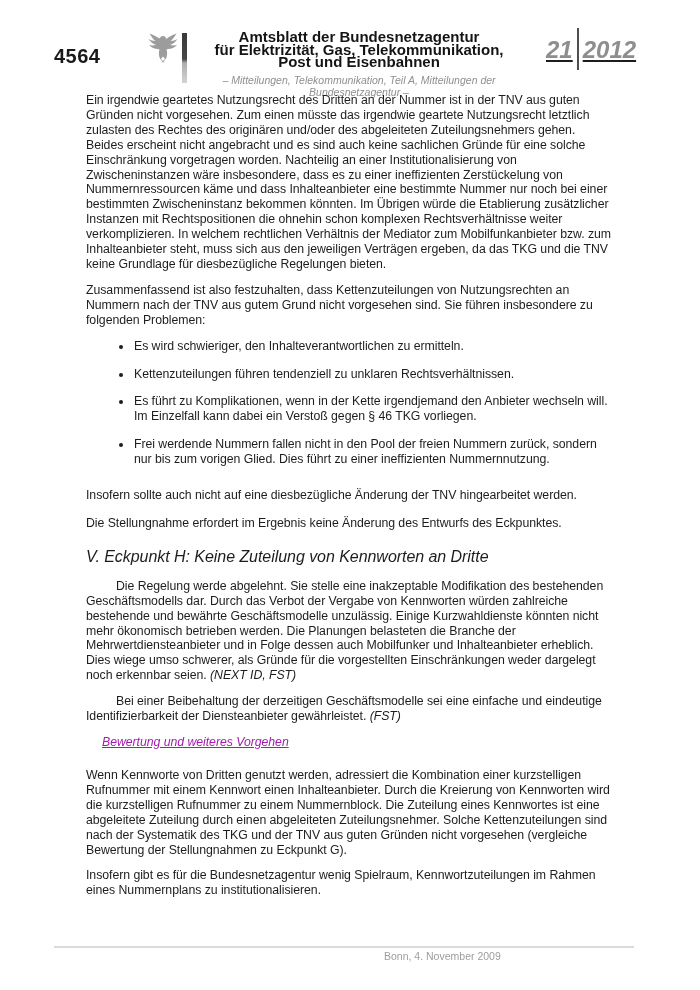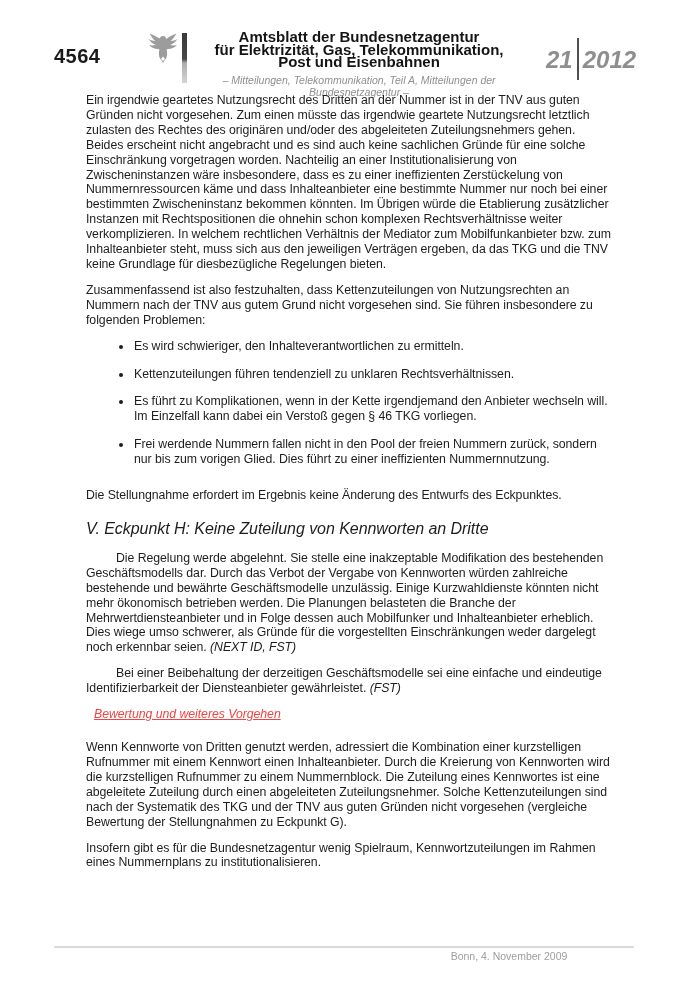--- a/index.html
+++ b/index.html
@@ -13,49 +13,49 @@
     font-size:20px;font-weight:bold;color:#1a1a1a;letter-spacing:.5px;
   }
   .eagle{position:absolute;left:148px;top:32px;width:30px;height:32px;}
   .header-bar{
     position:absolute;left:182px;top:33px;width:5px;height:50px;
     background:linear-gradient(to bottom,#3a3a3a 0%,#474747 52%,#aeaeae 60%,#d4d4d4 100%);
   }
   .header-center{position:absolute;left:198px;top:31px;width:322px;text-align:center;}
   .header-title{font-size:15px;font-weight:bold;color:#141414;line-height:12.5px;}
   .header-subtitle{margin-top:5px;font-size:10.5px;color:#8f8f8f;line-height:12px;font-style:italic;}
-  .issue{position:absolute;left:546px;top:38px;display:flex;}
+  .issue{position:absolute;left:546px;top:28px;display:flex;text-decoration:underline;}
   .issue-num,.issue-year{
     font-size:24px;font-weight:bold;font-style:italic;color:#8e8e8e;line-height:44px;
   }
   .issue-div{width:2px;height:42px;background:#4f4f4f;margin:0 4px;}
   
   .doc-body{
     position:absolute;left:86px;top:93px;width:529px;
     font-size:12.3px;line-height:14.9px;letter-spacing:-0.05px;color:#1d1d1d;text-align:left;
   }
   .doc-body p{margin:0 0 11px 0;}
   .doc-body p.tight{margin-bottom:13px;}
   ul.bullets{margin:3px 0 21px 0;padding-left:47px;list-style:disc outside;}
   ul.bullets li{margin:0 0 13px 0;padding-left:1px;}
   ul.bullets li:last-child{margin-bottom:9px;}
   .section-heading{
     margin:18px 0 15px 0;font-style:italic;font-size:16px;line-height:15px;
     font-weight:normal;color:#1d1d1d;
   }
   .subsection-heading{
-    margin:10px 0 18px 8px;font-style:italic;font-size:12.3px;line-height:15px;
-    font-weight:normal;color:#ef4444;text-decoration:underline;
+    margin:10px 0 18px 16px;font-style:italic;font-size:12.3px;line-height:15px;
+    font-weight:normal;color:#a21caf;text-decoration:underline;
   }
   .indent{text-indent:30px;}
   .attrib{font-style:italic;}
   
   .footer-rule{position:absolute;left:54px;top:946px;width:580px;height:2px;background:#dadada;}
   .footer-date{
-    position:absolute;left:384px;top:950px;width:250px;text-align:center;
+    position:absolute;left:384px;top:950px;width:250px;text-align:left;
     font-size:10.5px;color:#9d9d9d;
   }
 </style>
 </head>
 <body>
 
 <div class="page">
 
   <div class="page-number">4564</div>
 
@@ -86,20 +86,21 @@
     <p>Ein irgendwie geartetes Nutzungsrecht des Dritten an der Nummer ist in der TNV aus guten Gründen nicht vorgesehen. Zum einen müsste das irgendwie geartete Nutzungsrecht letztlich zulasten des Rechtes des originären und/oder des abgeleiteten Zuteilungsnehmers gehen. Beides erscheint nicht angebracht und es sind auch keine sachlichen Gründe für eine solche Einschränkung vorgetragen worden. Nachteilig an einer Institutionalisierung von Zwischeninstanzen wäre insbesondere, dass es zu einer ineffizienten Zerstückelung von Nummernressourcen käme und dass Inhalteanbieter eine bestimmte Nummer nur noch bei einer bestimmten Zwischeninstanz bekommen könnten. Im Übrigen würde die Etablierung zusätzlicher Instanzen mit Rechtspositionen die ohnehin schon komplexen Rechtsverhältnisse weiter verkomplizieren. In welchem rechtlichen Verhältnis der Mediator zum Mobilfunkanbieter bzw. zum Inhalteanbieter steht, muss sich aus den jeweiligen Verträgen ergeben, da das TKG und die TNV keine Grundlage für diesbezügliche Regelungen bieten.</p>
     <p>Zusammenfassend ist also festzuhalten, dass Kettenzuteilungen von Nutzungsrechten an Nummern nach der TNV aus gutem Grund nicht vorgesehen sind. Sie führen insbesondere zu folgenden Problemen:</p>
 
     <ul class="bullets">
       <li>Es wird schwieriger, den Inhalteverantwortlichen zu ermitteln.</li>
       <li>Kettenzuteilungen führen tendenziell zu unklaren Rechtsverhältnissen.</li>
       <li>Es führt zu Komplikationen, wenn in der Kette irgendjemand den Anbieter wechseln will. Im Einzelfall kann dabei ein Verstoß gegen § 46 TKG vorliegen.</li>
       <li>Frei werdende Nummern fallen nicht in den Pool der freien Nummern zurück, sondern nur bis zum vorigen Glied. Dies führt zu einer ineffizienten Nummernnutzung.</li>
     </ul>
 
+    <p class="tight">Insofern sollte auch nicht auf eine diesbezügliche Änderung der TNV hingearbeitet werden.</p>
     <p>Die Stellungnahme erfordert im Ergebnis keine Änderung des Entwurfs des Eckpunktes.</p>
 
     <h3 class="section-heading">V. Eckpunkt H: Keine Zuteilung von Kennworten an Dritte</h3>
 
     <p class="indent"><span>Die Regelung werde abgelehnt. Sie stelle eine inakzeptable Modifikation des bestehenden Geschäftsmodells dar. Durch das Verbot der Vergabe von Kennworten würden zahlreiche bestehende und bewährte Geschäftsmodelle unzulässig. Einige Kurzwahldienste könnten nicht mehr ökonomisch betrieben werden. Die Planungen belasteten die Branche der Mehrwertdiensteanbieter und in Folge dessen auch Mobilfunker und Inhalteanbieter erheblich. Dies wiege umso schwerer, als Gründe für die vorgestellten Einschränkungen weder dargelegt noch erkennbar seien.</span>
       <span class="attrib">(NEXT ID, FST)</span></p>
 
     <p class="indent"><span>Bei einer Beibehaltung der derzeitigen Geschäftsmodelle sei eine einfache und eindeutige Identifizierbarkeit der Diensteanbieter gewährleistet.</span>
       <span class="attrib">(FST)</span></p>
 

